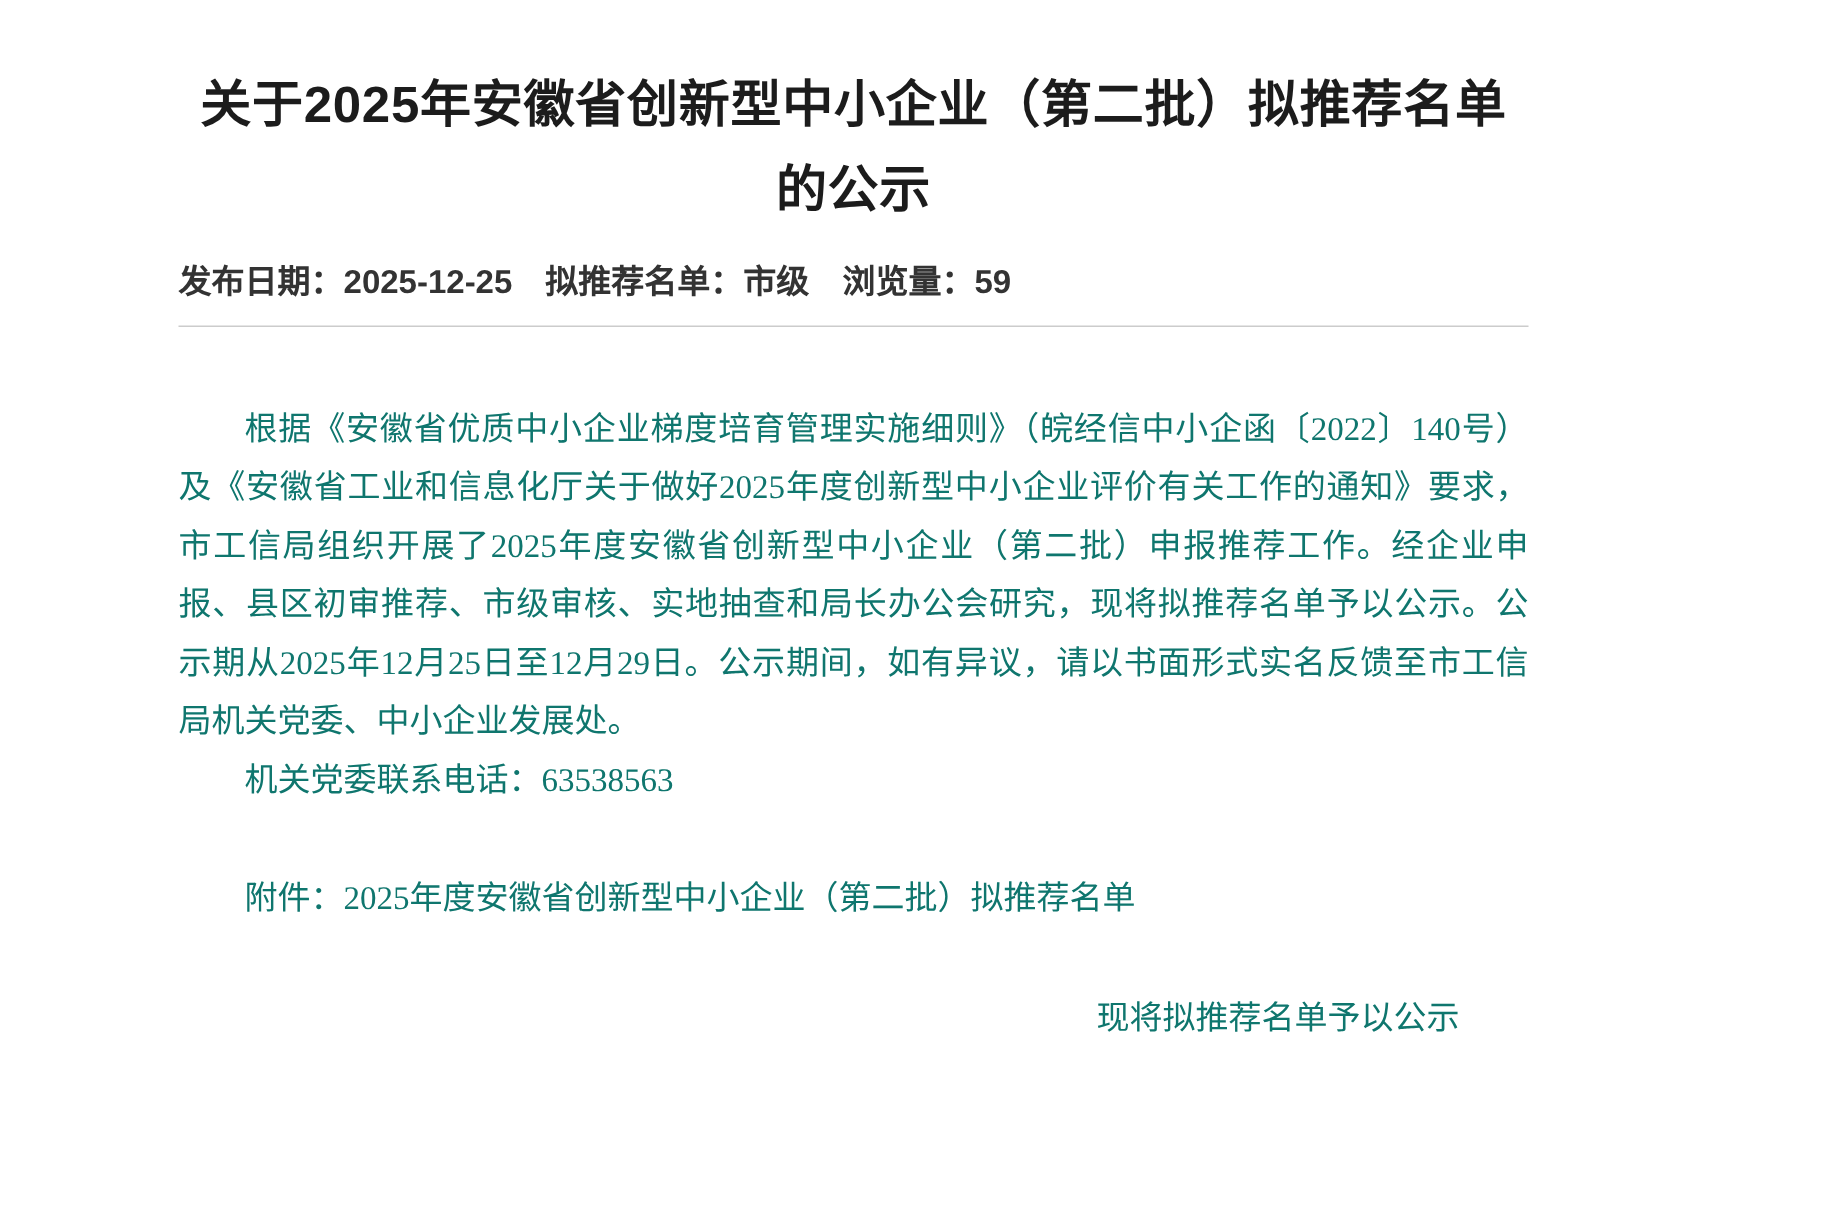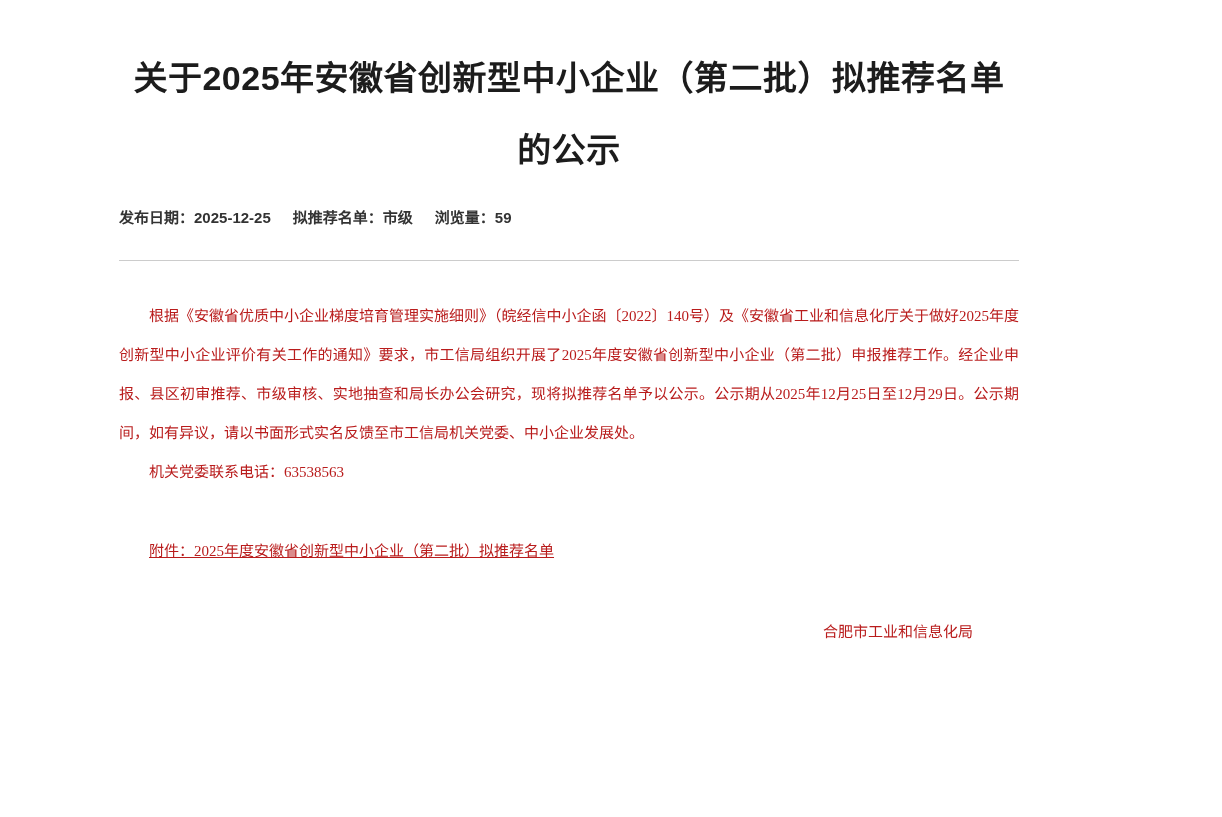--- a/index.html
+++ b/index.html
@@ -13,52 +13,51 @@
   }
   .doc {
     width: 900px;
     margin-left: 119px;
   }
   .doc-title {
     margin-top: 42px;
     font-family: "Liberation Sans", "DejaVu Sans", sans-serif;
     font-weight: 700;
     font-size: 34px;
-    line-height: 72px;
+    line-height: 57px;
     color: #1c1c1c;
     text-align: center;
     letter-spacing: 0.5px;
   }
   .meta-bar {
     margin-top: 20px;
     display: flex;
     flex-wrap: nowrap;
     align-items: flex-start;
     gap: 22px;
     font-family: "Liberation Sans", "DejaVu Sans", sans-serif;
     font-weight: 700;
-    font-size: 15px;
+    font-size: 22px;
     line-height: 24px;
     color: #333333;
-    padding-bottom: 30px;
+    padding-bottom: 17px;
     border-bottom: 1px solid #cccccc;
   }
   .meta-item { white-space: nowrap; }
   .article-body {
-    margin-top: 36px;
-    font-size: 15px;
+    margin-top: 48px;
+    font-size: 22px;
     line-height: 39px;
-    color: #b91c1c;
+    color: #0f766e;
     text-align: justify;
   }
   .indent { text-indent: 2em; }
   .attachment-line {
     margin-top: 40px;
     text-indent: 2em;
-    text-decoration: underline;
   }
   .signature-block {
     margin-top: 40px;
     text-align: right;
     padding-right: 46px;
     line-height: 42px;
   }
 </style>
 </head>
 <body>
@@ -76,17 +75,17 @@
   <div class="article-body">
 
     <p class="indent">根据《安徽省优质中小企业梯度培育管理实施细则》（皖经信中小企函〔2022〕140号）及《安徽省工业和信息化厅关于做好2025年度创新型中小企业评价有关工作的通知》要求，市工信局组织开展了2025年度安徽省创新型中小企业（第二批）申报推荐工作。经企业申报、县区初审推荐、市级审核、实地抽查和局长办公会研究，现将拟推荐名单予以公示。公示期从2025年12月25日至12月29日。公示期间，如有异议，请以书面形式实名反馈至市工信局机关党委、中小企业发展处。</p>
 
 
     <p class="indent">机关党委联系电话：63538563</p>
 
     <p class="attachment-line">附件：2025年度安徽省创新型中小企业（第二批）拟推荐名单</p>
 
     <div class="signature-block">
-      <div>合肥市工业和信息化局</div>
+      <div>现将拟推荐名单予以公示</div>
     </div>
 
   </div>
 </div>
 
 </body></html>

